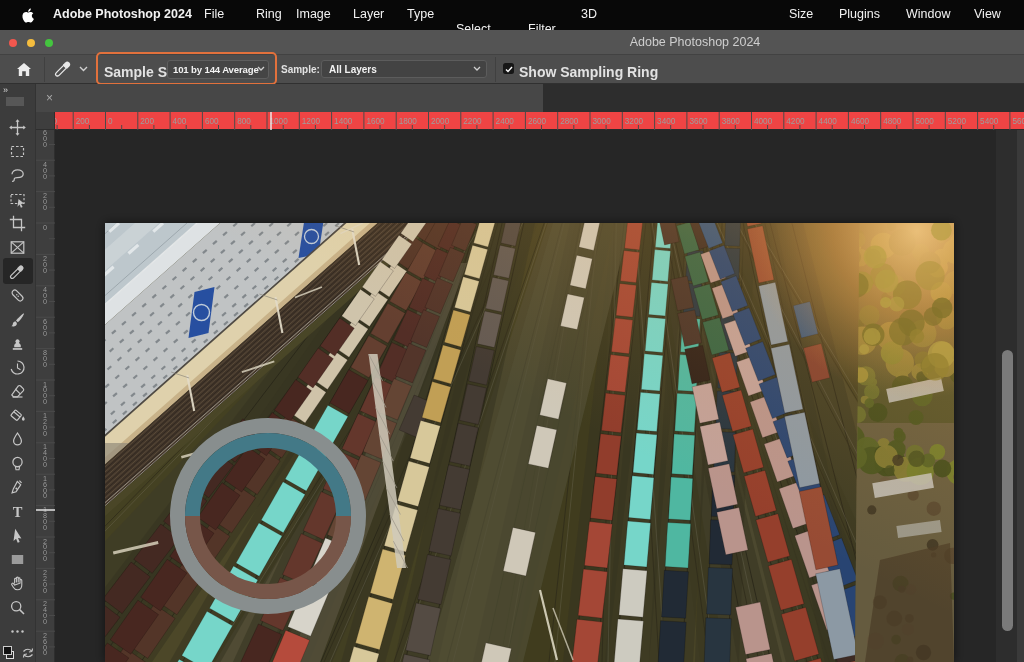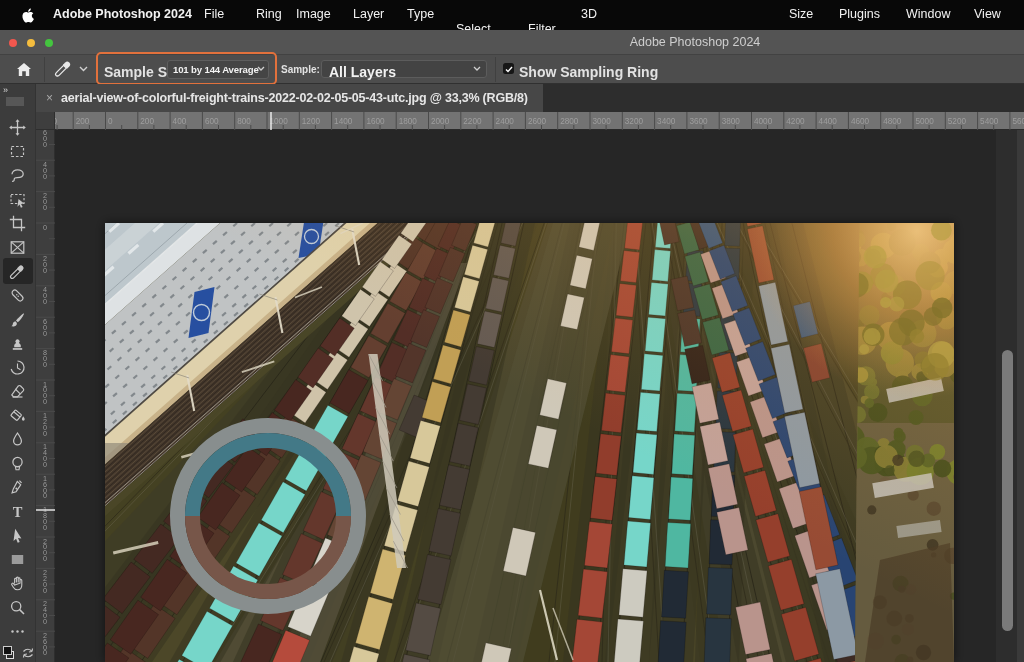--- a/index.html
+++ b/index.html
@@ -48,36 +48,35 @@
     </svg>
   <div class="abs" style="left:96px;top:-3.5px;width:181px;height:33px;border:2.5px solid #e2713c;border-radius:5px"></div>
   <span class="abs" style="left:104px;top:8.5px;font-size:14px;color:#e2e2e2;font-weight:700">Sample Size:</span>
   <div class="abs" style="left:167px;top:4.5px;width:102px;height:19px;background:#454545;border:1px solid #5e5e5e;border-radius:3px"></div>
   <span class="abs" style="left:173px;top:9px;font-size:9.6px;color:#f2f2f2;font-weight:600;letter-spacing:-0.15px">101 by 144 Average</span>
   <svg class="abs" style="left:257px;top:11px" width="8" height="6" viewBox="0 0 8 6">
       <path d="M1 1 L4 4 L7 1" stroke="#d0d0d0" stroke-width="1.3" fill="none"></path>
     </svg>
   <span class="abs" style="left:281px;top:8.5px;font-size:10px;color:#e2e2e2;font-weight:600">Sample:</span>
   <div class="abs" style="left:321px;top:5px;width:166px;height:18px;background:#434343;border:1px solid #5c5c5c;border-radius:3px"></div>
-  <span class="abs" style="left:329px;top:8.5px;font-size:14px;color:#f2f2f2;font-weight:600">All Layers</span>
+  <span class="abs" style="left:329px;top:8.5px;font-size:10px;color:#f2f2f2;font-weight:600">All Layers</span>
   <svg class="abs" style="left:473px;top:11px" width="8" height="6" viewBox="0 0 8 6">
       <path d="M1 1 L4 4 L7 1" stroke="#d0d0d0" stroke-width="1.3" fill="none"></path>
     </svg>
   <div class="abs" style="left:495px;top:2px;width:1px;height:25px;background:#404040"></div>
   <div class="abs" style="left:503px;top:8px;width:11px;height:11px;background:#161616;border-radius:2.5px"></div>
   <svg class="abs" style="left:505px;top:10.5px" width="8" height="7" viewBox="0 0 8 7">
       <path d="M1 3.5 L3 5.5 L7 1" stroke="#fff" stroke-width="1.4" fill="none"></path>
     </svg>
   <span class="abs" style="left:519px;top:8.5px;font-size:14px;color:#e2e2e2;font-weight:700">Show Sampling Ring</span>
 </div>
 
 <div class="abs" style="left:0;top:84px;width:1024px;height:28px;background:#2d2d2d">
   <div class="abs" style="left:36px;top:0;width:507px;height:28px;background:#474747"></div>
   <span class="abs" style="left:46px;top:7px;color:#a8a8a8;font-size:12px">×</span>
-  <span class="abs" style="left:61px;top:6.5px;color:#e6e6e6;font-size:12.5px;font-weight:bold;letter-spacing:-0.2px">aerial-view-of-colorful-freight-trains-2022-02-02-05-05-43-utc.jpg @ 33,3% (RGB/8)</span>
 </div>
 
 <div class="abs" style="left:0;top:84px;width:36px;height:578px;background:#3c3c3c;border-right:1px solid #333333">
   <span class="abs" style="left:3px;top:1px;color:#d8d8d8;font-size:9px;letter-spacing:-1px">»</span>
   <div class="abs" style="left:6px;top:13px;width:18px;height:9px;background:#575757"></div>
   <div style="position:absolute;left:9px;top:34.5px;width:17px;height:17px"><svg width="17" height="17" viewBox="0 0 17 17">
         <path d="M8.5 1.5 V15.5 M1.5 8.5 H15.5" stroke="#c6c6c6" stroke-width="1.3" fill="none"></path>
         <path d="M8.5 0.2 l2 2.6 h-4 z M8.5 16.8 l2-2.6 h-4 z M0.2 8.5 l2.6-2 v4 z M16.8 8.5 l-2.6-2 v4 z" fill="#c6c6c6"></path>
       </svg></div>
     <div style="position:absolute;left:9px;top:58.5px;width:17px;height:17px"><svg width="17" height="17" viewBox="0 0 17 17">
@@ -166,21 +165,21 @@
         <circle cx="8.5" cy="8.5" r="1.2" fill="#c6c6c6"></circle>
         <circle cx="13.5" cy="8.5" r="1.2" fill="#c6c6c6"></circle>
       </svg></div>
     <div style="position:absolute;left:6px;top:567px;width:8px;height:8px;background:#2a2a2a;border:1px solid #e0e0e0;z-index:1"></div>
     <div style="position:absolute;left:3px;top:562px;width:9px;height:9px;background:#111111;border:1px solid #cccccc;z-index:2"></div>
     <div style="position:absolute;left:22px;top:561px;width:12px;height:12px"><svg width="12" height="12" viewBox="0 0 12 12">
         <path d="M1.5 4.5 C4 1.5 8 1.5 10 4.5 M10 4.5 l0.5-3 M10 4.5 l-3 0.5 M10.5 7.5 C8 10.5 4 10.5 2 7.5 M2 7.5 l-0.5 3 M2 7.5 l3-0.5" stroke="#c6c6c6" stroke-width="1.2" fill="none"></path>
       </svg></div>
 </div>
 
-<div class="abs" style="left:36px;top:112px;width:988px;height:18px;background:#737373;border-bottom:1px solid #2a2a2a">
+<div class="abs" style="left:36px;top:112px;width:988px;height:18px;background:#ef4444;border-bottom:1px solid #2a2a2a">
     <svg width="988" height="18" viewBox="0 0 988 18" style="position:absolute;left:0;top:0">
       <line x1="4.9" y1="0" x2="4.9" y2="18" stroke="#4a4a4a" stroke-width="1"></line>
       <text x="7.4" y="11.5" font-size="8.2" fill="#9e9e9e" font-family="Liberation Sans, sans-serif">400</text>
       <line x1="21.1" y1="13" x2="21.1" y2="18" stroke="#4a4a4a" stroke-width="1"></line>
       <line x1="37.2" y1="0" x2="37.2" y2="18" stroke="#4a4a4a" stroke-width="1"></line>
       <text x="39.7" y="11.5" font-size="8.2" fill="#9e9e9e" font-family="Liberation Sans, sans-serif">200</text>
       <line x1="53.4" y1="13" x2="53.4" y2="18" stroke="#4a4a4a" stroke-width="1"></line>
       <line x1="69.5" y1="0" x2="69.5" y2="18" stroke="#4a4a4a" stroke-width="1"></line>
       <text x="72.0" y="11.5" font-size="8.2" fill="#9e9e9e" font-family="Liberation Sans, sans-serif">0</text>
       <line x1="85.7" y1="13" x2="85.7" y2="18" stroke="#4a4a4a" stroke-width="1"></line>

